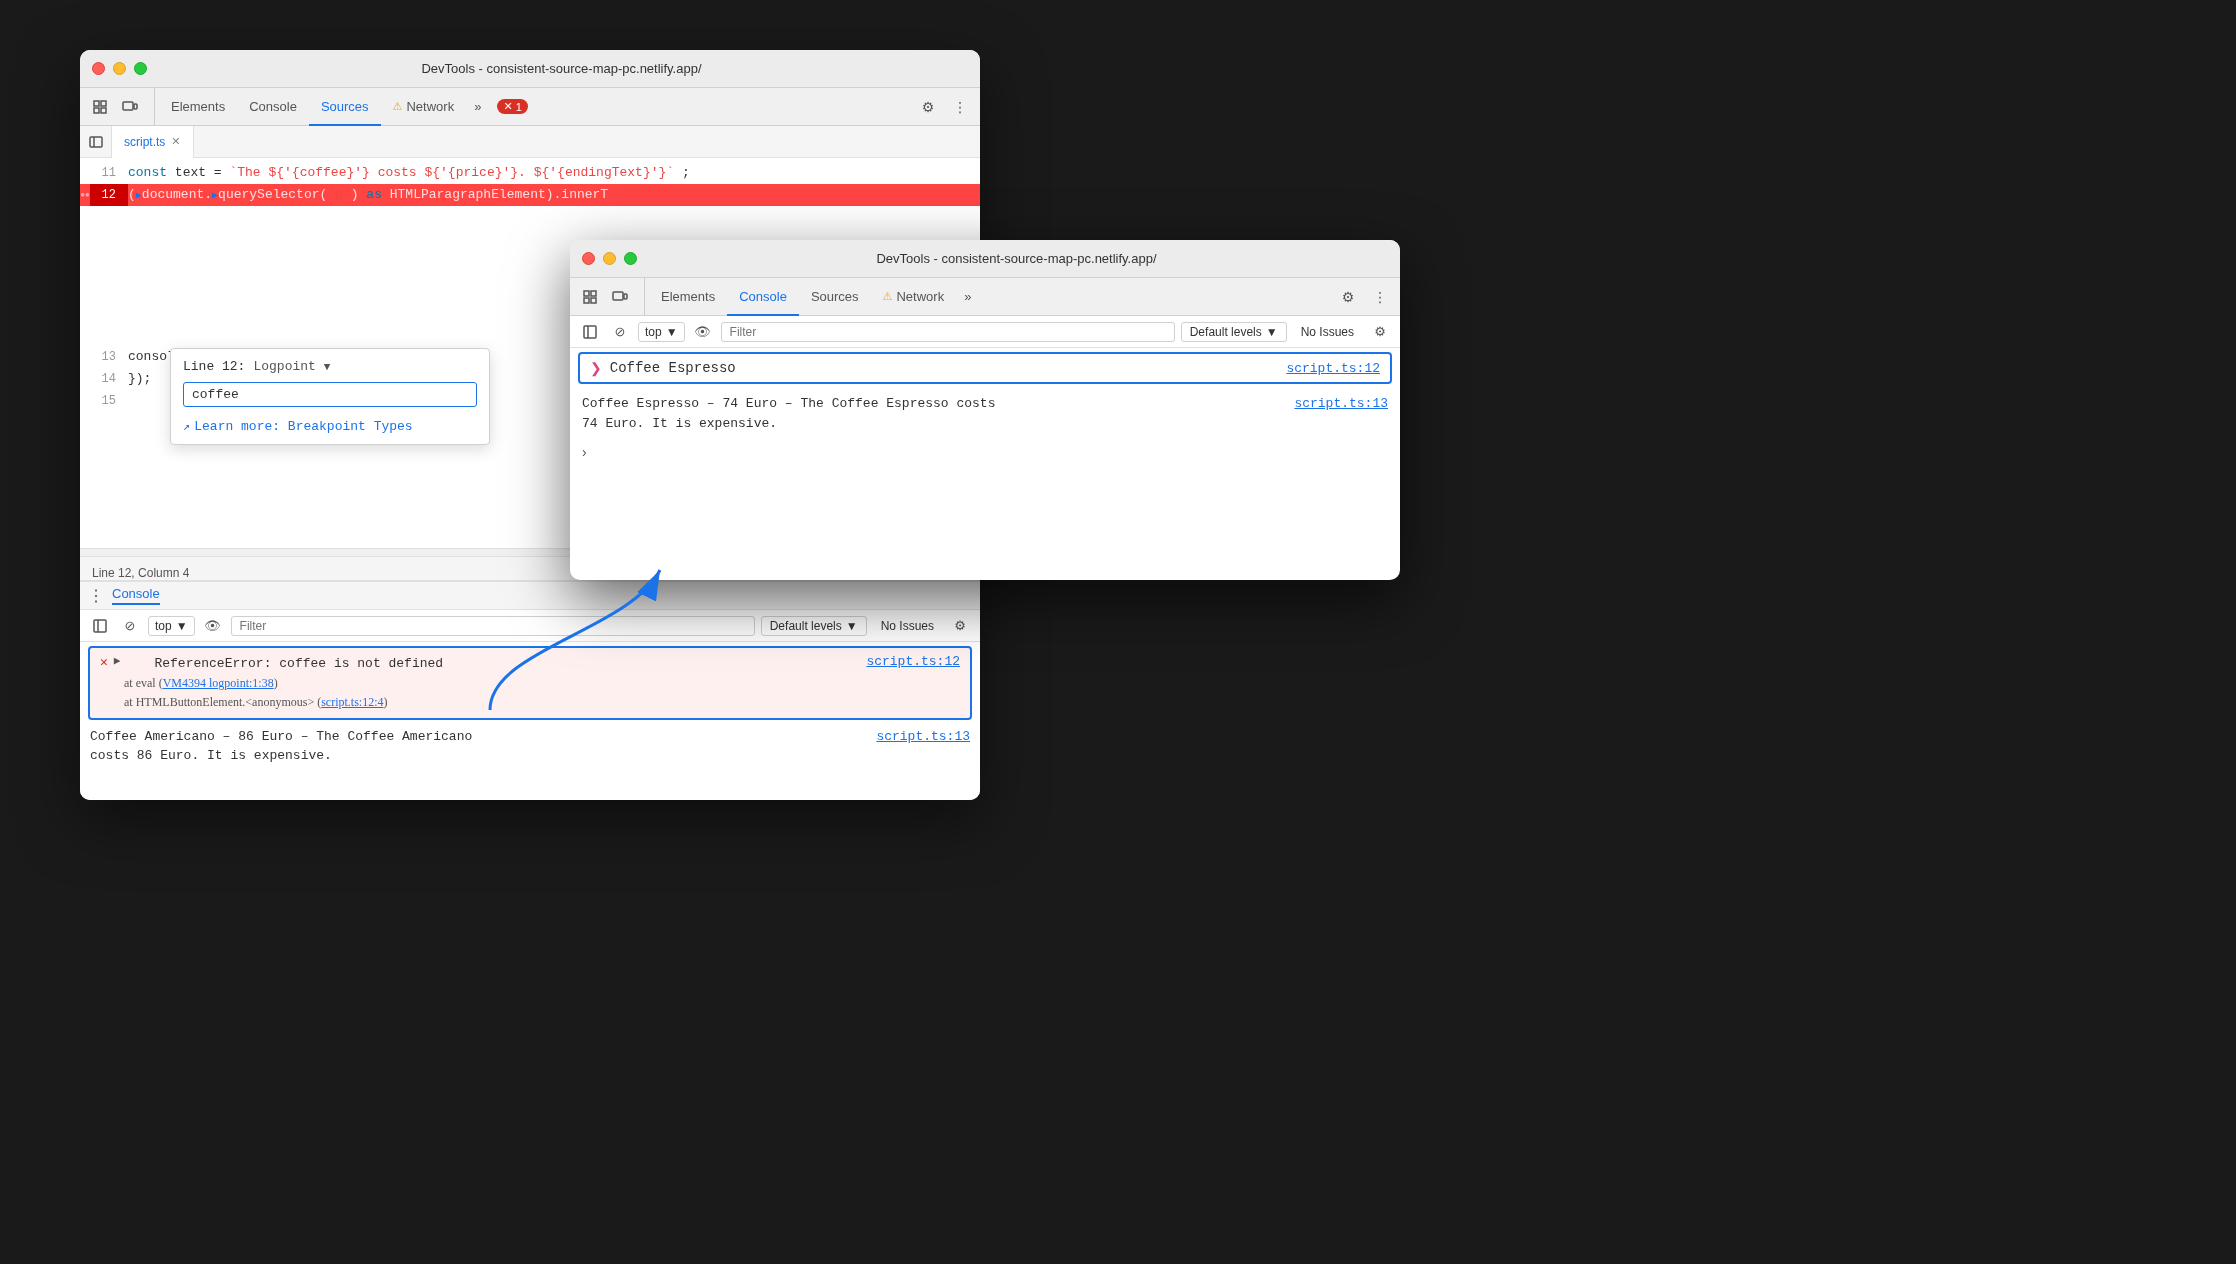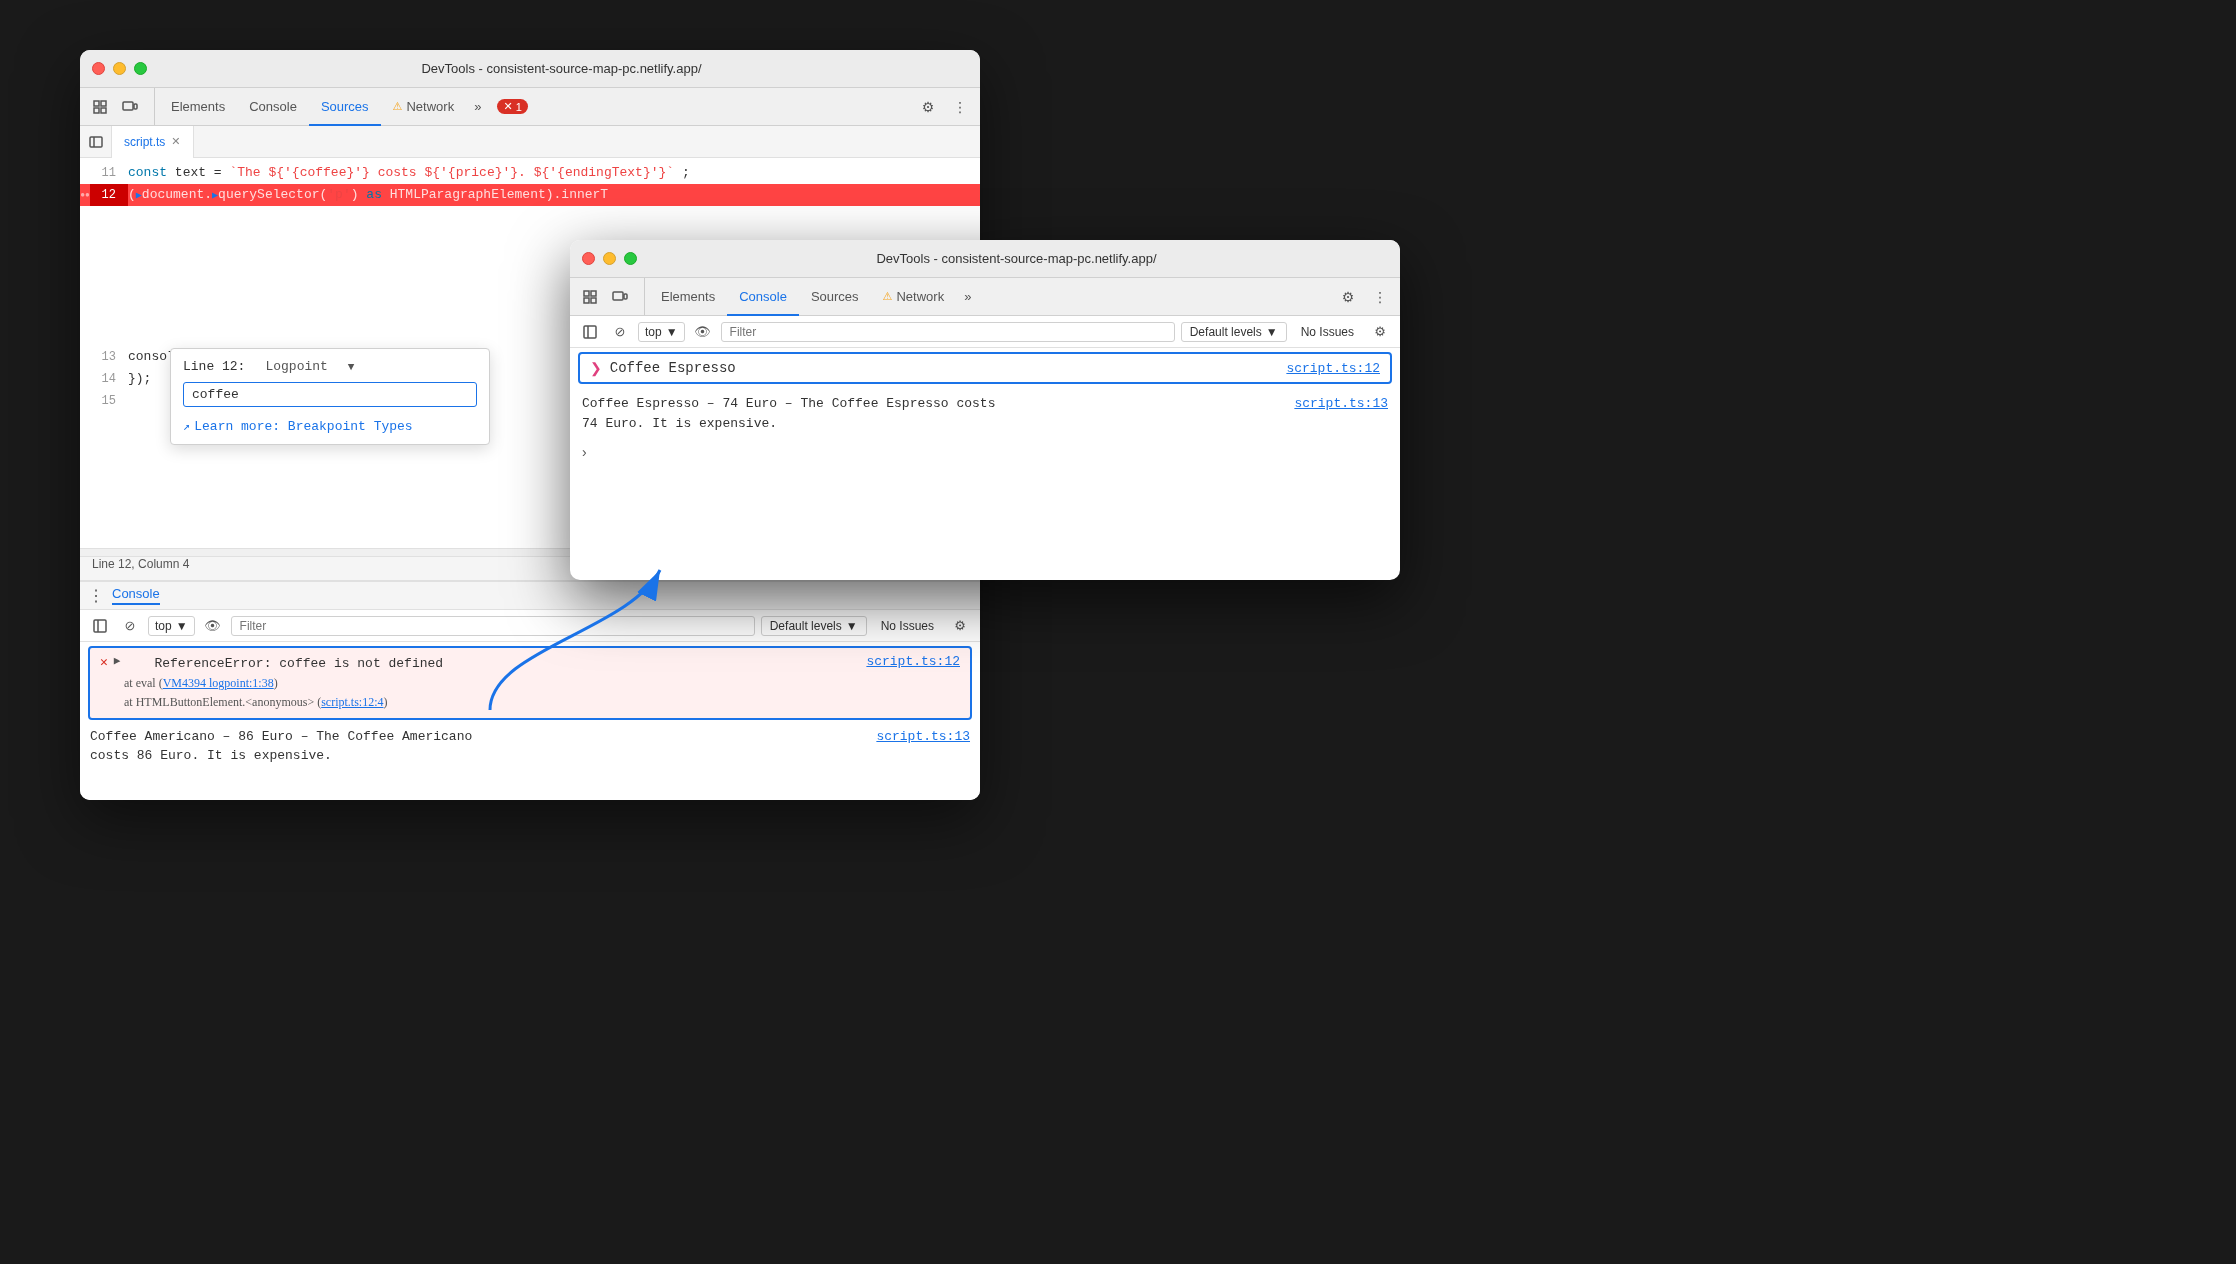--- a/index.html
+++ b/index.html
@@ -206,21 +206,21 @@
       background: #fff;
       border: 1px solid #d0d0d0;
       border-radius: 4px;
       box-shadow: 0 4px 16px rgba(0,0,0,0.15);
       z-index: 10;
       padding: 10px 12px;
     }
     .logpoint-header {
       display: flex;
       align-items: center;
-      gap: 20px;
+      gap: 8px;
       margin-bottom: 8px;
       font-size: 13px;
       color: #333;
     }
     .logpoint-label { font-weight: 500; }
     .logpoint-dropdown { color: #555; font-size: 11px; }
     .logpoint-input {
       width: 100%;
       padding: 4px 8px;
       border: 1px solid #1a73e8;
@@ -239,21 +239,21 @@
       align-items: center;
       gap: 4px;
     }
 
     
     .statusbar {
       background: #f5f5f5;
       border-top: 1px solid #e0e0e0;
       height: 24px;
       display: flex;
-      align-items: flex-start;
+      align-items: flex-end;
       padding: 0 12px;
       font-size: 12px;
       color: #555;
       flex-shrink: 0;
       justify-content: space-between;
     }
 
     
     .console-panel {
       background: #fff;

